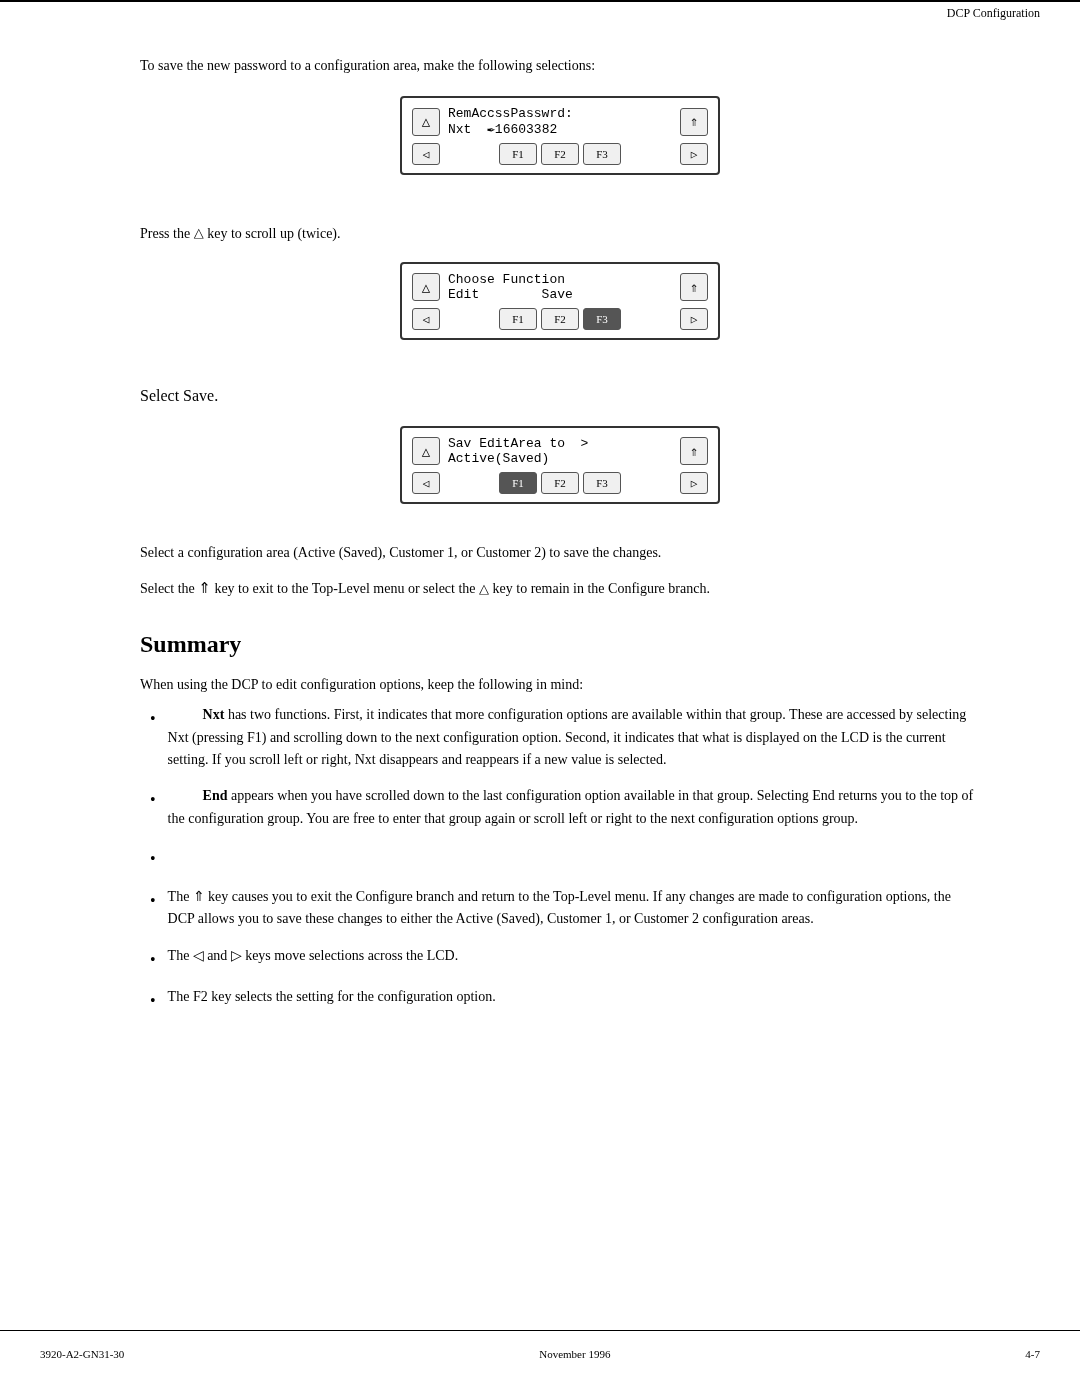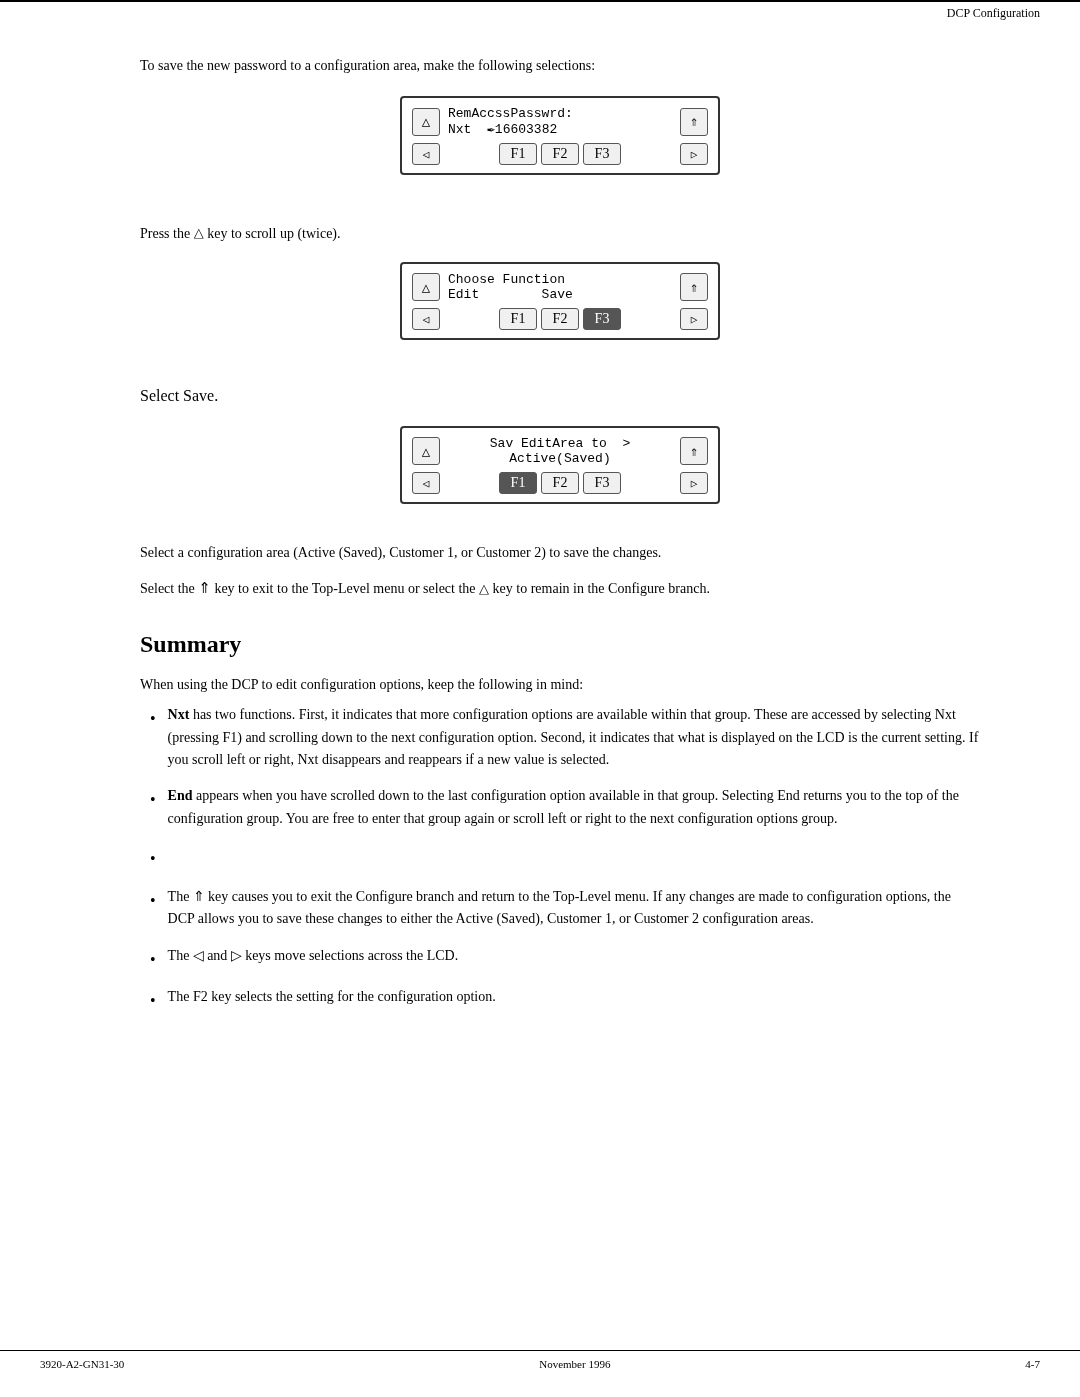--- a/index.html
+++ b/index.html
@@ -24,21 +24,21 @@
 
     
     .page-footer {
       position: absolute;
       bottom: 20px;
       left: 0;
       right: 0;
       border-top: 1px solid #000;
       display: flex;
       justify-content: space-between;
-      padding: 7px 40px;
+      padding: 17px 40px;
       font-size: 11px;
     }
 
     
     .content {
       padding: 30px 100px 80px 140px;
     }
 
     .intro-text {
       font-size: 14px;
@@ -107,21 +107,21 @@
     }
 
     .lcd-f-btn {
       width: 38px;
       height: 22px;
       border: 1.5px solid #555;
       border-radius: 3px;
       display: flex;
       align-items: center;
       justify-content: center;
-      font-size: 14px;
+      font-size: 11px;
       font-family: "Times New Roman", serif;
       background: #f0f0f0;
     }
 
     .lcd-f-btn.active {
       background: #555;
       color: #fff;
     }
 
     .lcd-line1, .lcd-line2 {
@@ -181,20 +181,21 @@
       font-size: 16px;
       flex-shrink: 0;
     }
 
     .bullet-list li .bullet-text {
       flex: 1;
     }
 
     .bold-term {
       font-weight: bold;
+      margin-left: 35px;
     }
 
     .widget-container {
       display: flex;
       justify-content: flex-start;
       margin-bottom: 4px;
     }
   </style>
 </head>
 <body>
@@ -254,21 +255,21 @@
       </div>
     </div>
   </div>
 
   <p class="select-text">Select Save.</p>
 
   <div class="widget-container">
     <div class="lcd-widget">
       <div class="lcd-top-row">
         <div class="lcd-btn-up">△</div>
-        <div class="lcd-middle-content" style="padding: 0 8px; text-align: center;">
+        <div class="lcd-middle-content" style="padding: 0 8px;">
           <div class="lcd-line1">Sav EditArea to  &gt;</div>
           <div class="lcd-line2">Active(Saved)</div>
         </div>
         <div class="lcd-btn-up2">⇑</div>
       </div>
       <div class="lcd-bottom-row">
         <div class="lcd-btn-left">◁</div>
         <div class="lcd-f-buttons">
           <div class="lcd-f-btn active">F1</div>
           <div class="lcd-f-btn">F2</div>

